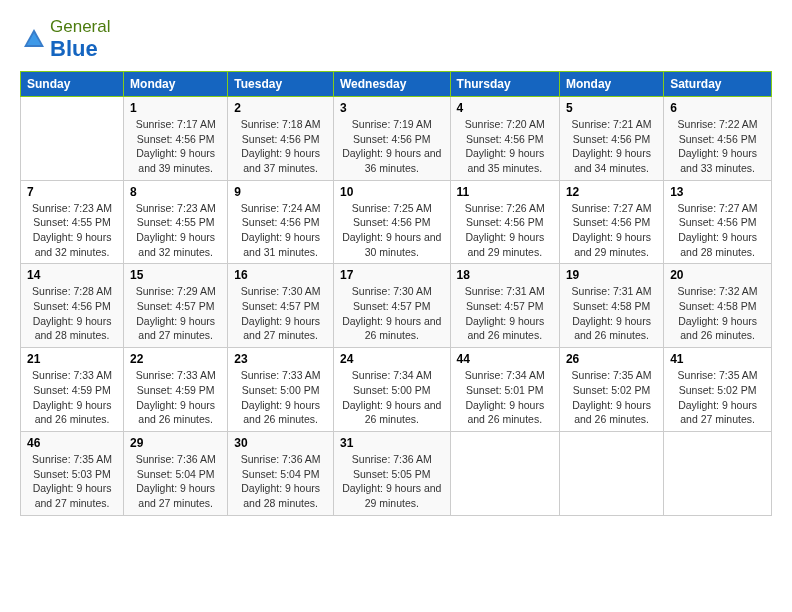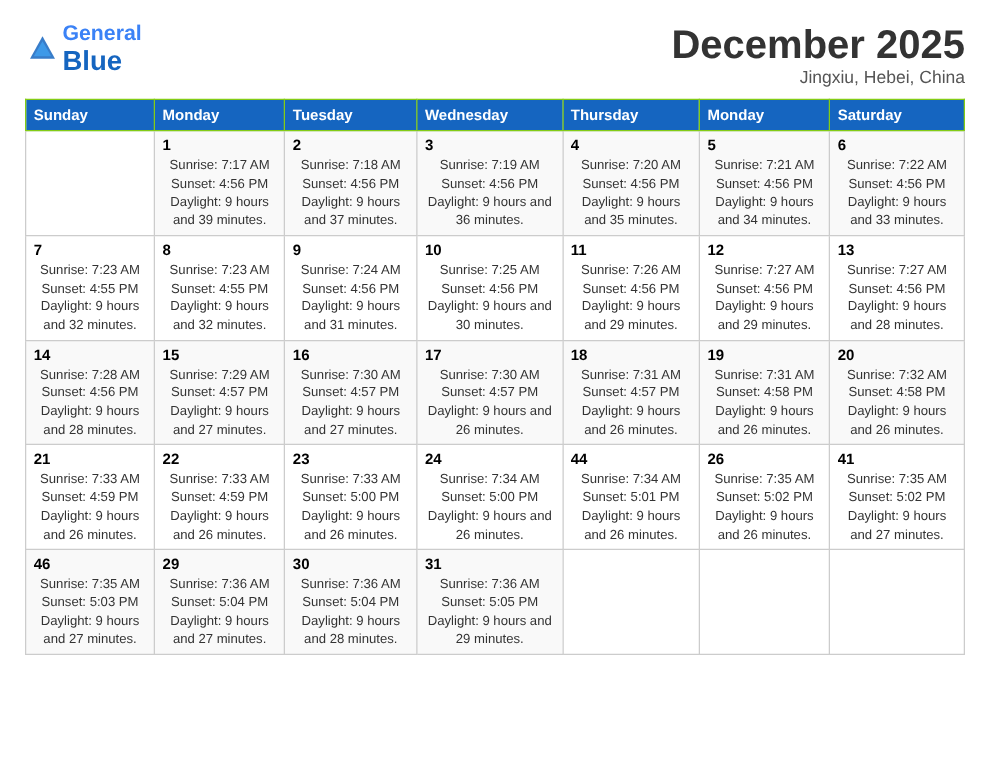--- a/index.html
+++ b/index.html
@@ -26,22 +26,22 @@
       display: flex;
       align-items: center;
     }
     .logo-text {
       display: flex;
       flex-direction: column;
       line-height: 1.1;
     }
     .logo-general {
       font-size: 17px;
-      font-weight: bold;
-      color: #3b82f6;
+      font-weight: normal;
+      color: #4d7c0f;
     }
     .logo-blue {
       font-size: 22px;
       font-weight: bold;
       color: #1565C0;
     }
     .logo-icon {
       width: 28px;
       height: 28px;
       margin-right: 2px;
@@ -106,24 +106,20 @@
   <div class="header">
     <div class="logo">
       <svg class="logo-icon" viewBox="0 0 28 28">
         <polygon points="14,4 24,22 4,22" fill="#1565C0" opacity="0.85"></polygon>
         <polygon points="14,8 21,20 7,20" fill="#42A5F5" opacity="0.7"></polygon>
       </svg>
       <div class="logo-text">
         <span class="logo-general">General</span>
         <span class="logo-blue">Blue</span>
       </div>
-    </div>
-    <div class="title-block">
-      <div class="title-month">December 2025</div>
-      <div class="title-location">Jingxiu, Hebei, China</div>
     </div>
   </div>
 
   <table>
     <thead>
       <tr>
         <th>Sunday</th>
         <th>Monday</th>
         <th>Tuesday</th>
         <th>Wednesday</th>

